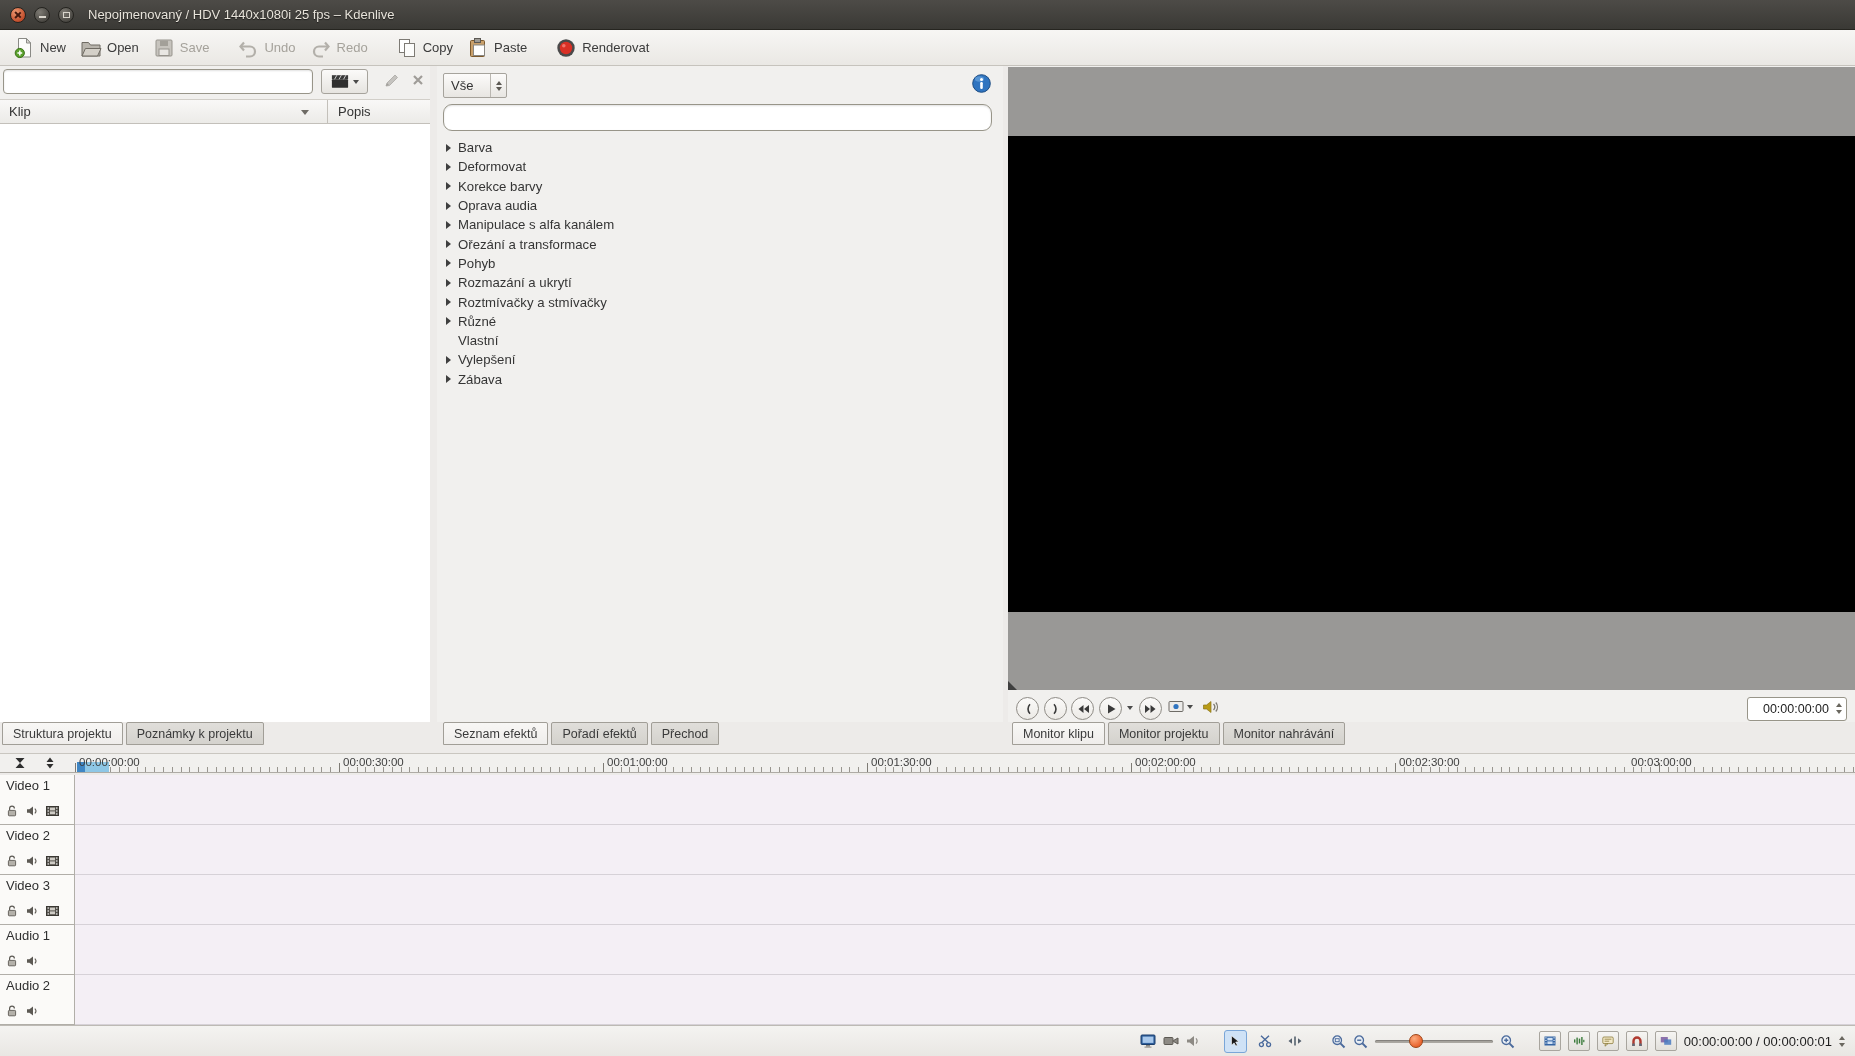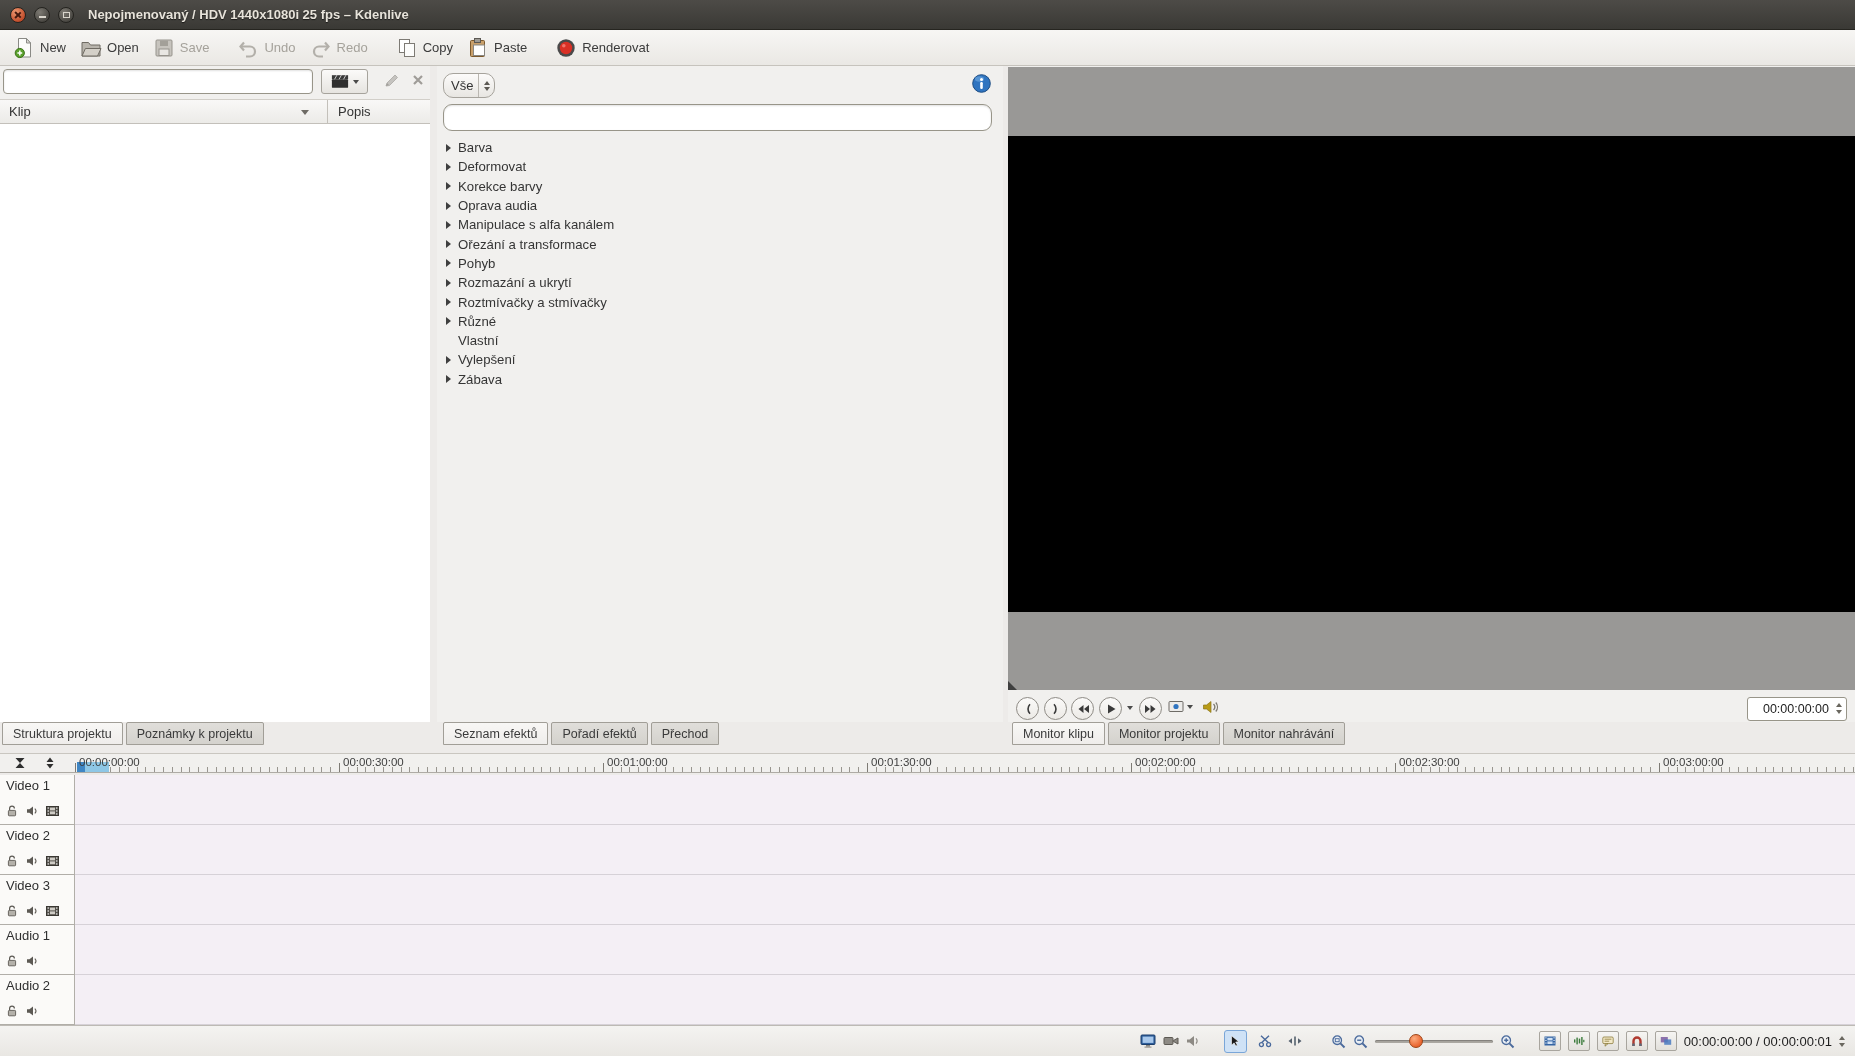--- a/index.html
+++ b/index.html
@@ -9,21 +9,21 @@
   .titlebar{position:absolute;left:0;top:0;width:100%;height:30px;background:linear-gradient(#4d4b47,#3a3935);border-bottom:1px solid #262520;display:flex;align-items:center;box-sizing:border-box}
   .winbtns{display:flex;gap:8px;margin-left:10px}
   .wb{width:16px;height:16px;border-radius:50%;border:1px solid #24231f;box-sizing:border-box;display:flex;align-items:center;justify-content:center;position:relative}
   .wb-close{background:radial-gradient(circle at 35% 30%,#f09a72,#bf4b2a 72%)}
   .wb-min,.wb-max{background:radial-gradient(circle at 35% 30%,#7d7a73,#4a4843 72%)}
   .wbgx{position:relative;width:9px;height:9px}
   .wbgx::before,.wbgx::after{content:"";position:absolute;left:3.8px;top:.5px;width:1.5px;height:8px;background:#44190f}
   .wbgx::before{transform:rotate(45deg)}.wbgx::after{transform:rotate(-45deg)}
   .wbgm{width:7px;height:2px;background:#d9d5cc;margin-top:5px}
   .wbgz{width:7px;height:6px;border:1.5px solid #d9d5cc;box-sizing:border-box}
-  .title{margin-left:14px;font-size:13px;font-weight:bold;color:#e7e3da;text-shadow:0 1px 1px rgba(0,0,0,.6)}
+  .title{margin-left:14px;font-size:13px;font-weight:normal;color:#e7e3da;text-shadow:0 1px 1px rgba(0,0,0,.6)}
 
   
   .toolbar{position:absolute;left:0;top:30px;width:100%;height:36px;background:linear-gradient(#f7f6f4,#eae8e4);border-bottom:1px solid #c6c3bd;display:flex;align-items:center;padding-left:6px;box-sizing:border-box}
   .tbtn{display:flex;align-items:center;gap:5px;padding:4px 7px;border-radius:3px;font-size:13px;color:#3b3b3b}
   .tbtn.disabled{color:#a5a29b}
   .tbtn.sep{margin-left:14px}
 
   
   .panel{position:absolute;top:66px;height:656px;background:#f1f0ee}
   .panel-project{left:0;width:430px}
@@ -36,21 +36,21 @@
   .pp-edit{position:absolute;left:383px;top:7px;opacity:.6}
   .pp-del{position:absolute;left:411px;top:7px;opacity:.8}
   .pp-header{position:absolute;left:0;top:33px;width:100%;height:25px;box-sizing:border-box;background:linear-gradient(#f9f8f7,#ecebe8);border-top:1px solid #d2cfc9;border-bottom:1px solid #c3c0ba}
   .pp-col-klip{position:absolute;left:9px;top:4px;font-size:13px;color:#333}
   .sort-arrow{position:absolute;left:301px;top:10px;width:0;height:0;border-left:4px solid transparent;border-right:4px solid transparent;border-top:5px solid #6e6b65}
   .pp-divider{position:absolute;left:327px;top:0;bottom:0;width:1px;background:#c3c0ba}
   .pp-col-popis{position:absolute;left:338px;top:4px;font-size:13px;color:#333}
   .pp-body{position:absolute;left:0;top:58px;right:0;bottom:0;background:#fff}
 
   
-  .ef-combo{position:absolute;left:6px;top:7px;width:52px;height:25px;box-sizing:border-box;border:1px solid #a6a39c;border-radius:10px;background:linear-gradient(#fcfbfa,#e8e6e2);font-size:13px;color:#333;display:flex;align-items:center;padding-left:7px}
+  .ef-combo{position:absolute;left:6px;top:7px;width:64px;height:25px;box-sizing:border-box;border:1px solid #a6a39c;border-radius:2px;background:linear-gradient(#fcfbfa,#e8e6e2);font-size:13px;color:#333;display:flex;align-items:center;padding-left:7px}
   .ef-combo .spin{position:absolute;right:0;top:0;bottom:0;width:15px;border-left:1px solid #bab7b1;display:flex;flex-direction:column;align-items:center;justify-content:center;gap:2px}
   .tiny-up{width:0;height:0;border-left:3.2px solid transparent;border-right:3.2px solid transparent;border-bottom:4px solid #5c5953}
   .tiny-dn{width:0;height:0;border-left:3.2px solid transparent;border-right:3.2px solid transparent;border-top:4px solid #5c5953}
   .ef-info{position:absolute;right:12px;top:8px;width:19px;height:19px}
   .ef-search{position:absolute;left:6px;top:38px;width:549px;height:27px;box-sizing:border-box;border:1px solid #989589;border-radius:9px;background:#fff;box-shadow:inset 0 1px 2px rgba(0,0,0,.12);padding:0 9px;font:13px "Liberation Sans",sans-serif;outline:none}
   .ef-list{position:absolute;left:0;top:72px;right:0}
   .ef-row{display:flex;align-items:center;height:19.3px;padding-left:9px;font-size:13.2px;color:#353535}
   .ef-tri{width:0;height:0;border-left:5px solid #3f3f3f;border-top:4px solid transparent;border-bottom:4px solid transparent;margin-right:7px;flex:none}
   .ef-tri.hid{visibility:hidden}
 
@@ -531,21 +531,21 @@
     </svg>
   <div class="ruler-ticks">
     <span class="zone-a"></span>
     <span class="zone-b"></span>
     <span class="rl" style="left:4px">00:00:00:00</span>
     <span class="rl" style="left:268px">00:00:30:00</span>
     <span class="rl" style="left:532px">00:01:00:00</span>
     <span class="rl" style="left:796px">00:01:30:00</span>
     <span class="rl" style="left:1060px">00:02:00:00</span>
     <span class="rl" style="left:1324px">00:02:30:00</span>
-    <span class="rl" style="left:1588px">00:03:00:00</span>
+    <span class="rl" style="left:1556px">00:03:00:00</span>
   </div>
 </div>
 
 <div class="tracks">
   <div class="track" style="top:0">
     <div class="track-head">
       <div class="track-name">Video 1</div>
       <div class="track-icons">
         <svg width="12" height="12">
             <use href="#i-lock"></use>

